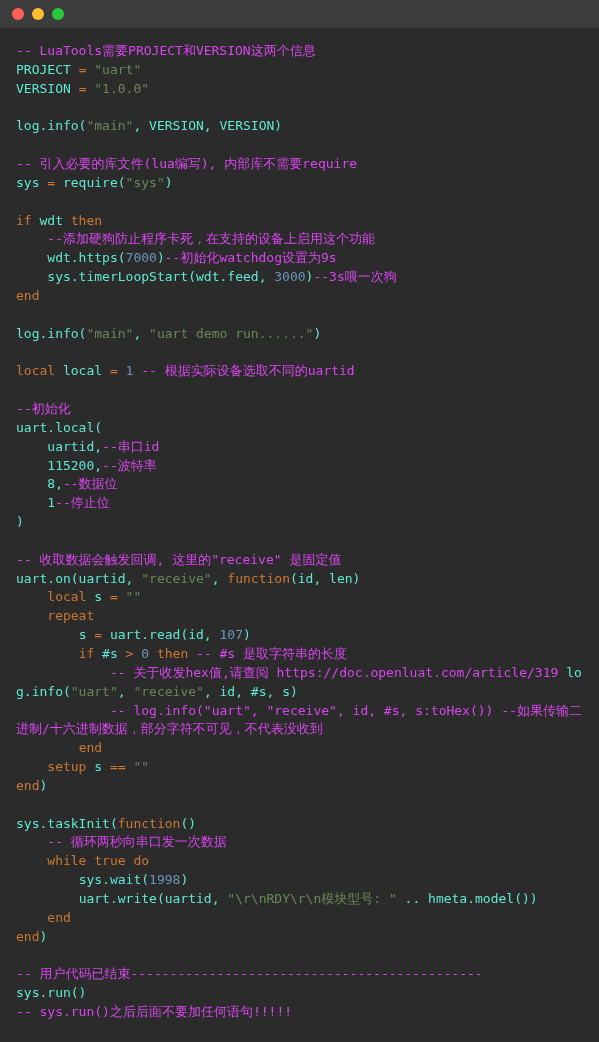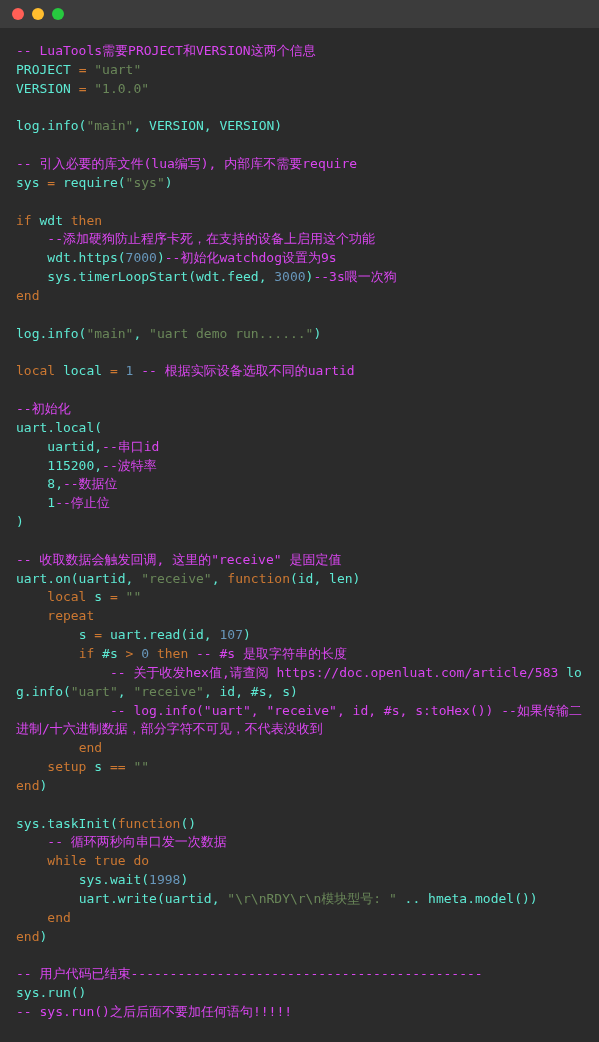--- a/index.html
+++ b/index.html
@@ -73,21 +73,21 @@
 <span class="ident">    8,</span><span class="comment">--数据位</span>
 <span class="ident">    1</span><span class="comment">--停止位</span>
 <span class="ident">)</span>
 
 <span class="comment">-- 收取数据会触发回调, 这里的"receive" 是固定值</span>
 <span class="ident">uart.on(uartid, </span><span class="string">"receive"</span><span class="ident">, </span><span class="keyword">function</span><span class="ident">(id, len)</span>
 <span class="keyword">    local</span><span class="ident"> s </span><span class="keyword">=</span><span class="string"> ""</span>
 <span class="keyword">    repeat</span>
 <span class="ident">        s </span><span class="keyword">=</span><span class="ident"> uart.read(id, </span><span class="number">107</span><span class="ident">)</span>
 <span class="keyword">        if</span><span class="ident"> #s </span><span class="keyword">&gt;</span><span class="number"> 0</span><span class="keyword"> then</span><span class="comment"> -- #s 是取字符串的长度</span>
-<span class="comment">            -- 关于收发hex值,请查阅 https://doc.openluat.com/article/583 </span><span class="ident">log.info(</span><span class="string">"uart"</span><span class="ident">, </span><span class="string">"receive"</span><span class="ident">, id, #s, s)</span>
+<span class="comment">            -- 关于收发hex值,请查阅 https://doc.openluat.com/article/319 </span><span class="ident">log.info(</span><span class="string">"uart"</span><span class="ident">, </span><span class="string">"receive"</span><span class="ident">, id, #s, s)</span>
 <span class="comment">            -- log.info("uart", "receive", id, #s, s:toHex()) --如果传输二进制/十六进制数据，部分字符不可见，不代表没收到</span>
 <span class="keyword">        end</span>
 <span class="keyword">    setup</span><span class="ident"> s </span><span class="keyword">==</span><span class="string"> ""</span>
 <span class="keyword">end</span><span class="ident">)</span>
 
 <span class="ident">sys.taskInit(</span><span class="keyword">function</span><span class="ident">()</span>
 <span class="comment">    -- 循环两秒向串口发一次数据</span>
 <span class="keyword">    while</span><span class="keyword"> true</span><span class="keyword"> do</span>
 <span class="ident">        sys.wait(</span><span class="number">1998</span><span class="ident">)</span>
 <span class="ident">        uart.write(uartid, </span><span class="string">"\r\nRDY\r\n模块型号: "</span><span class="ident"> .. hmeta.model())</span>

